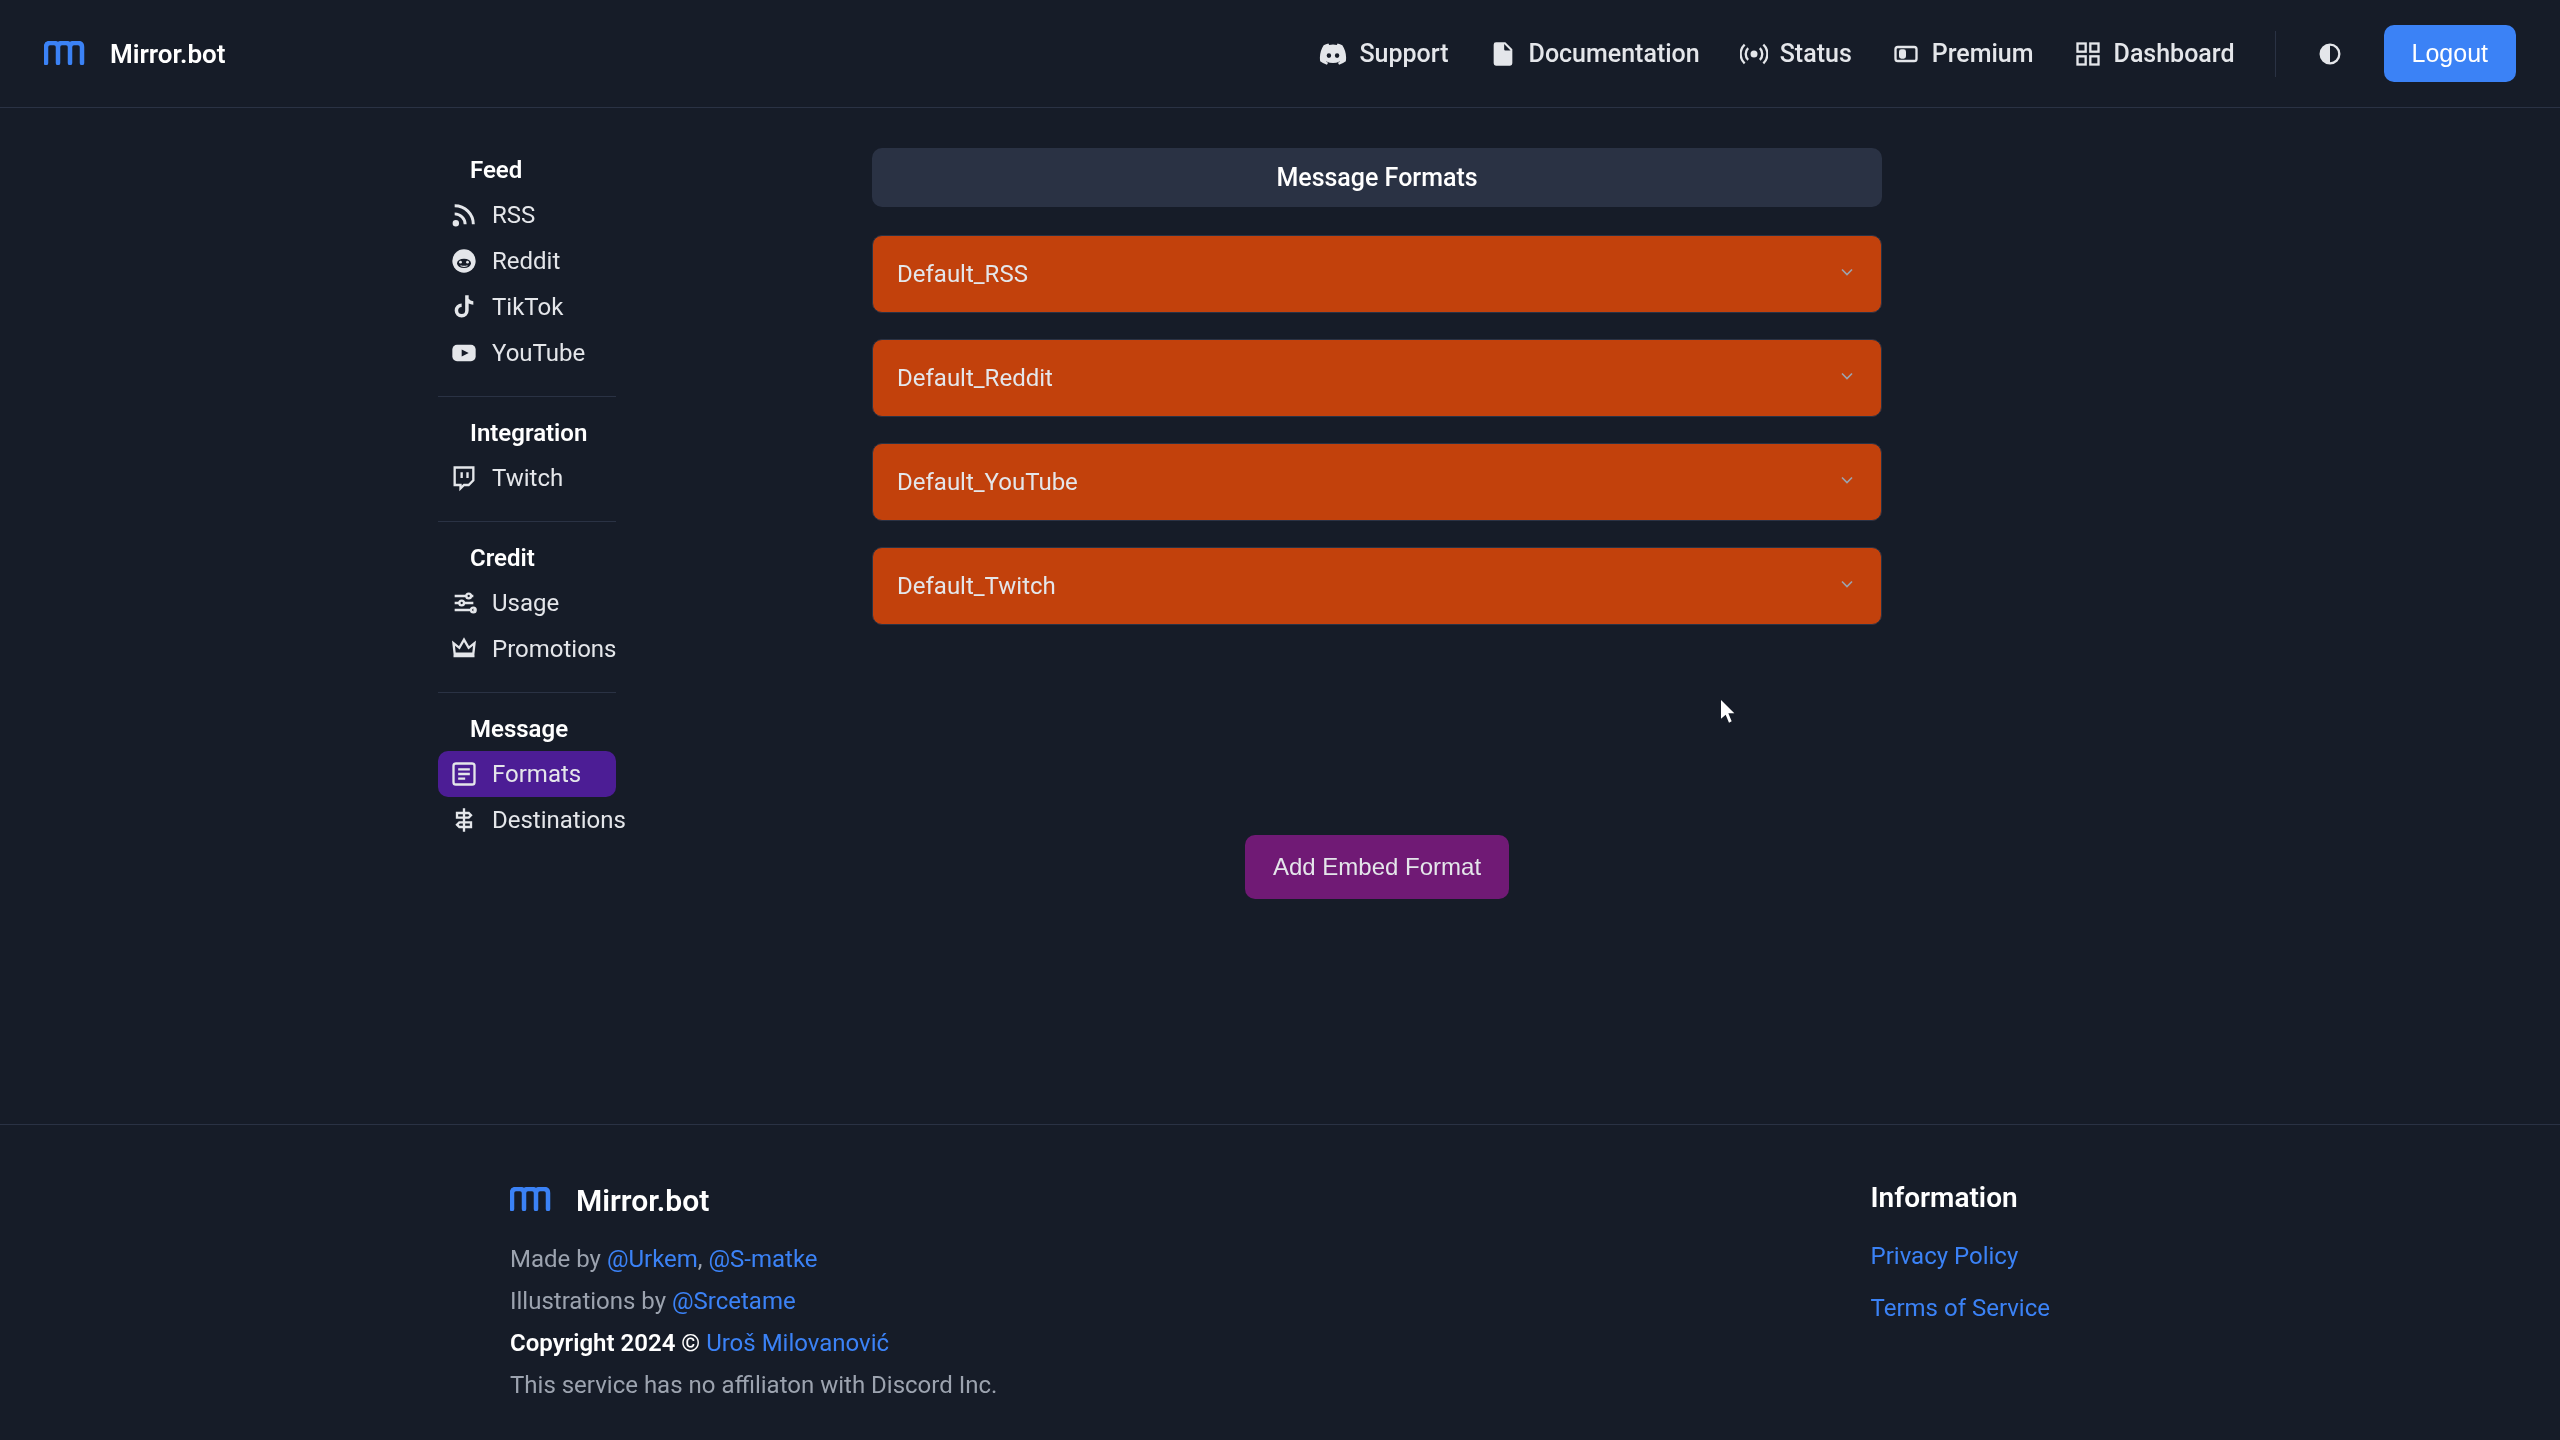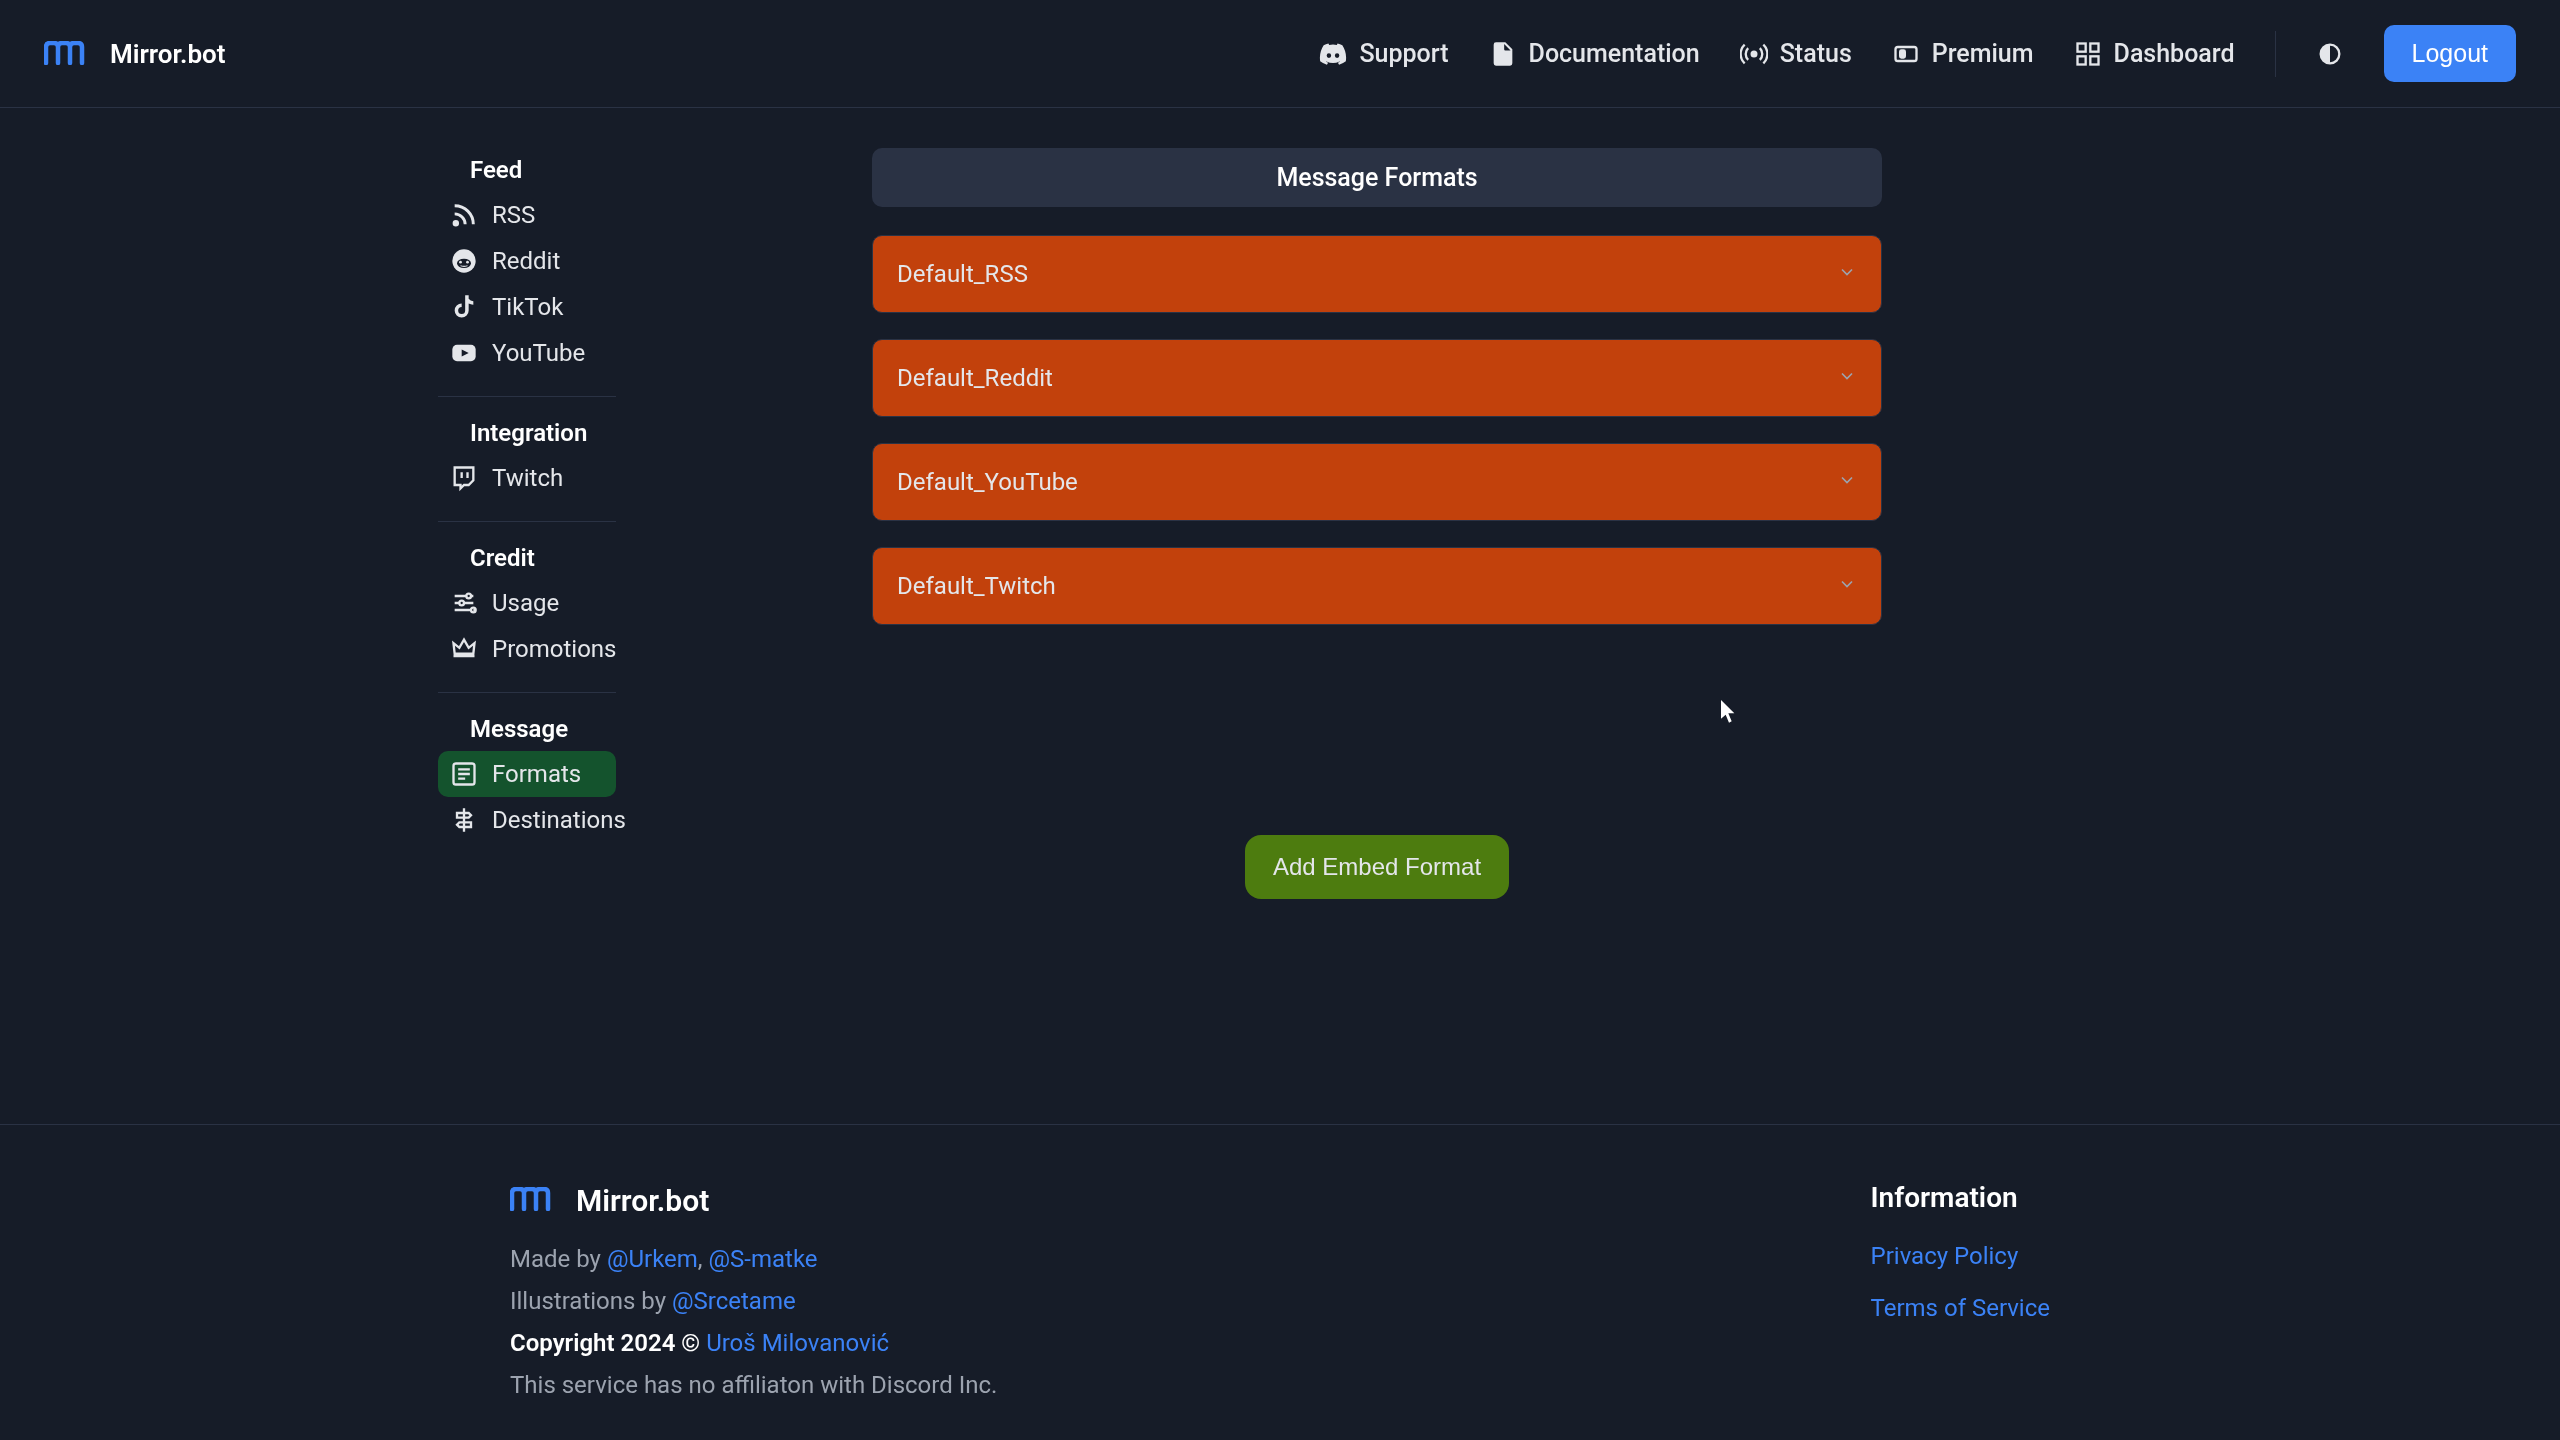--- a/index.html
+++ b/index.html
@@ -44,40 +44,40 @@
 
 .page-body { display: flex; padding: 40px 0 0 438px; min-height: 1016px; }
 .sidebar { width: 178px; }
 .side-group { margin-bottom: 20px; }
 .side-title { font-weight: 600; font-size: 24px; color: #fff; padding: 8px 0; margin-left: 32px; }
 .side-item {
   display: flex; align-items: center; gap: 14px;
   padding: 9px 12px; border-radius: 10px; cursor: pointer;
   font-size: 24px; color: #E4E6EA;
 }
-.side-item.active { background: #14532d; text-align: right; }
+.side-item.active { background: #4c1d95; text-align: right; }
 .side-icon { width: 28px; height: 28px; display: flex; align-items: center; justify-content: center; flex-shrink: 0; }
 .side-divider { height: 1px; background: #2A3244; margin: 14px 0; }
 
 
 .main { margin-left: 256px; width: 1010px; }
 .content-header {
   background: #2A3244; text-align: center; padding: 15px 0; border-radius: 10px;
   font-size: 25px; font-weight: 500; color: #fff; margin-bottom: 28px;
 }
 .format-row {
   background: #c2410c; border: 1px solid #2A3244; border-radius: 10px;
   padding: 24px; display: flex; align-items: center; justify-content: space-between;
   margin-bottom: 26px; cursor: pointer; font-size: 24px;
 }
 .chevron { color: #9CA3AF; }
 .add-buttons { display: flex; justify-content: center; gap: 24px; margin-top: 210px; }
 .add-btn {
-  background: #4d7c0f; color: #E4E6EA; border: none;
-  padding: 18px 28px; border-radius: 16px; font-size: 24px; cursor: pointer;
+  background: #701a75; color: #E4E6EA; border: none;
+  padding: 18px 28px; border-radius: 10px; font-size: 24px; cursor: pointer;
 }
 
 
 .footer {
   border-top: 1px solid #2A3244;
   display: flex; justify-content: space-between;
   padding: 56px 510px 60px 510px;
 }
 .footer-left { }
 .footer-brand { display: flex; align-items: center; gap: 18px; margin-bottom: 26px; }

